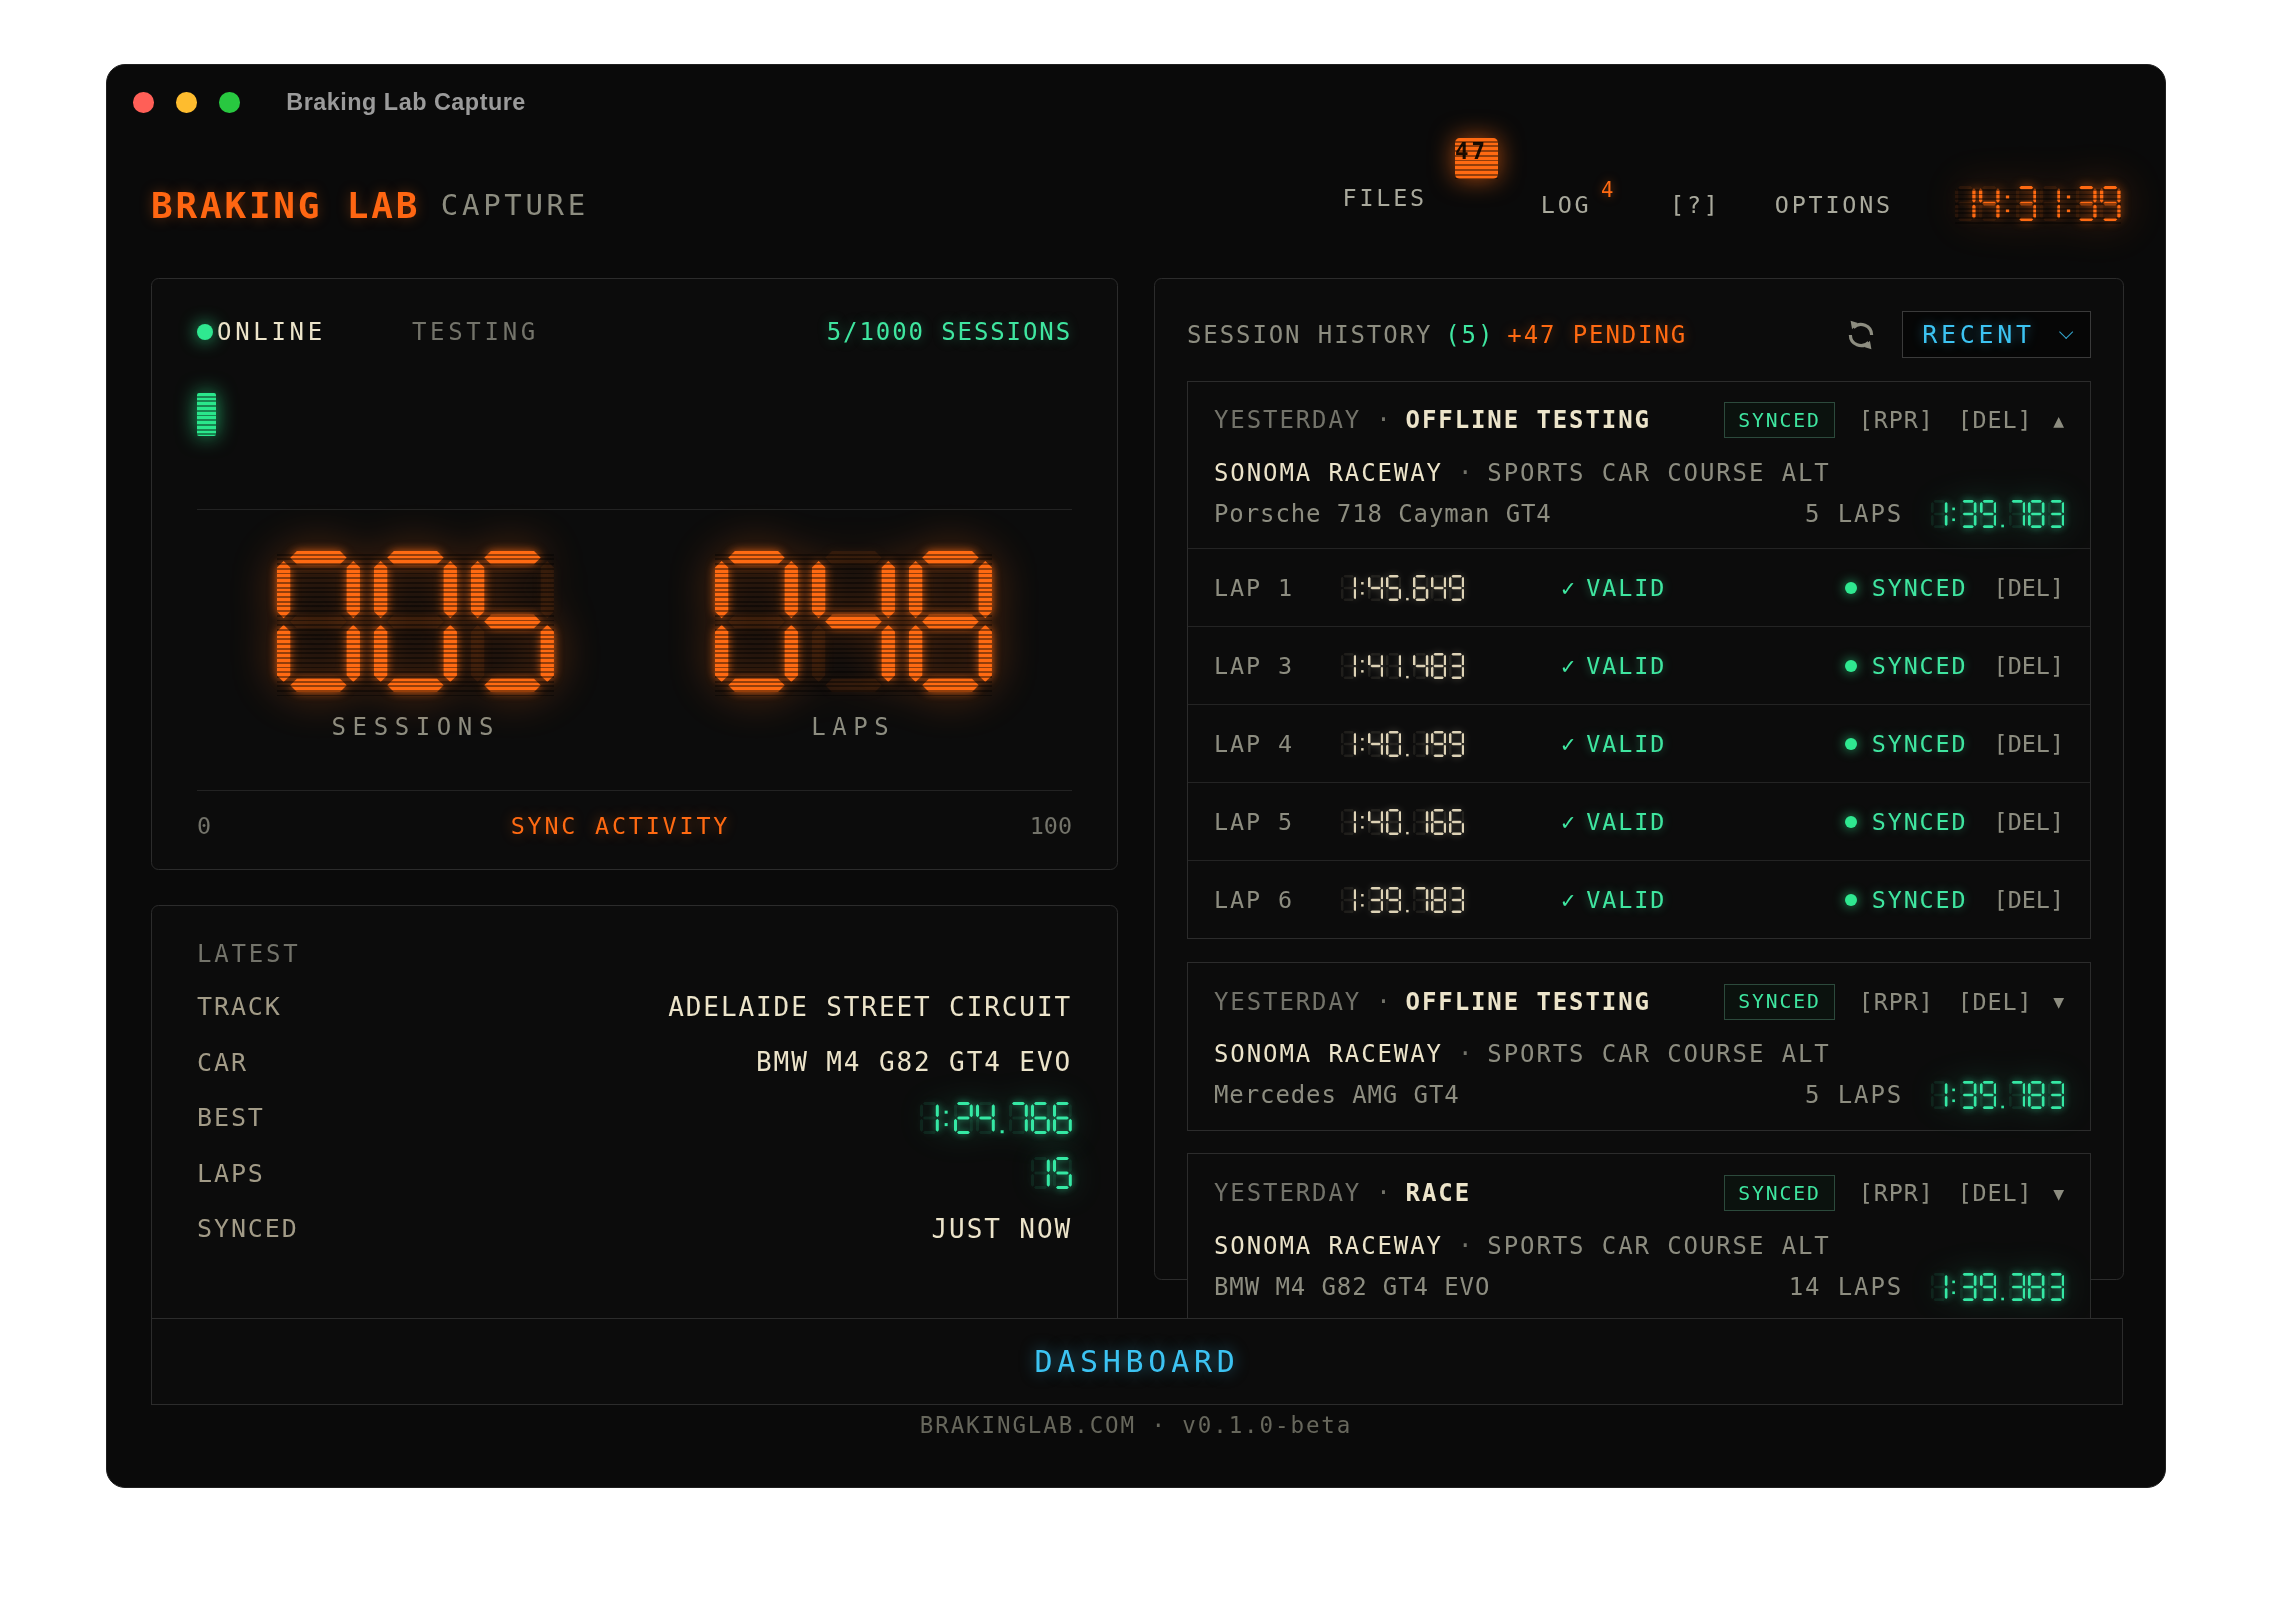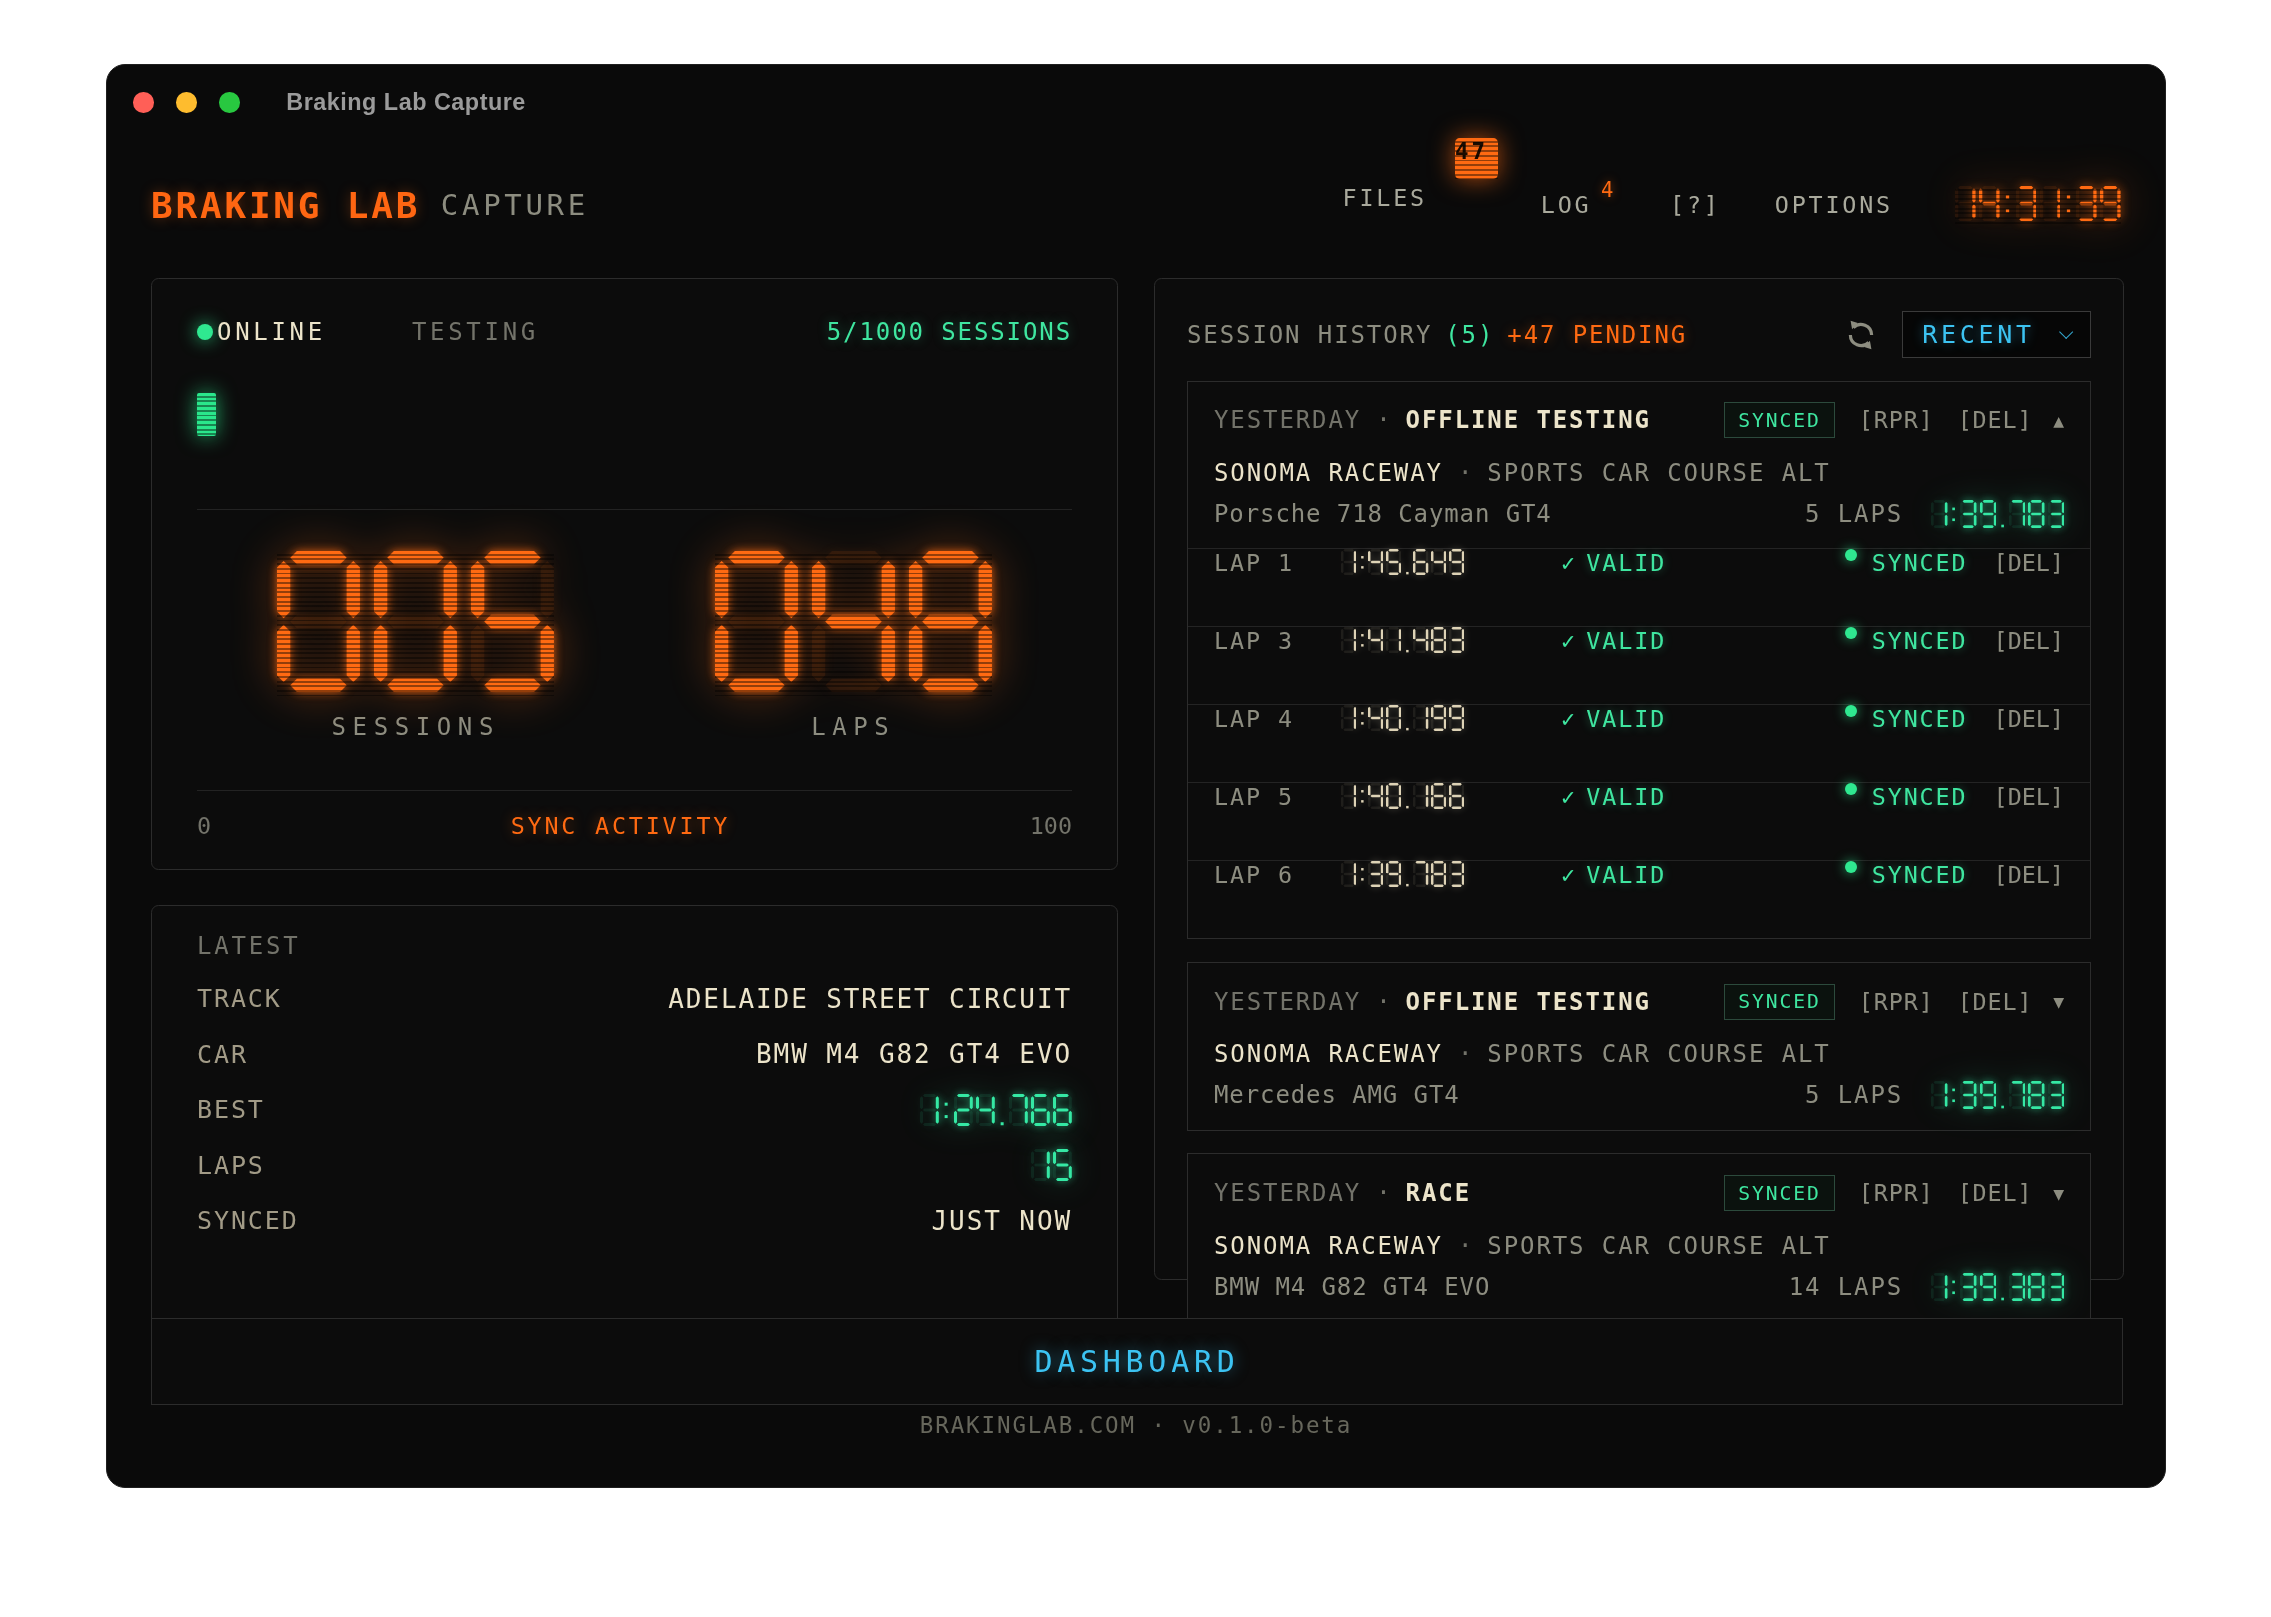--- a/index.html
+++ b/index.html
@@ -35,21 +35,21 @@
     display:flex; align-items:center; justify-content:center; border-radius:4.7px;
     box-shadow:0 0 24px rgba(255,106,18,.65); }
   .sup-log { color:#ff6a12; font-size:20.6px; position:relative; top:-16px; margin-left:9.4px;
     text-shadow:0 0 9.4px rgba(255,106,18,.5); }
   .clock-wrap { margin-left:62px; }
   .clock { font-size:35px; }
 
   
   .panel { position:absolute; background:#0c0c0c; border:0.9px solid #2c2c2c; border-radius:7.5px; }
   .panel-status { left:44px; top:213px; width:967px; height:592px; padding:39px 45px; }
-  .panel-latest { left:44px; top:840px; width:967px; height:430px; padding:26px 45px; }
+  .panel-latest { left:44px; top:840px; width:967px; height:430px; padding:34px 45px; }
   .panel-history { left:1047px; top:213px; width:970px; height:1002px; padding:32px; }
 
   
   .status-row { display:flex; align-items:center; font-size:24px; }
   .dot { width:16px; height:16px; border-radius:50%; background:#2fe890;
     box-shadow:0 0 17px rgba(47,232,144,.85); }
   .online { color:#ece4ca; letter-spacing:3.7px; margin-left:4px;text-align:center; }
   .sim { color:#73736a; letter-spacing:3.7px; margin-left:86px; }
   .quota { margin-left:auto; color:#3fe6a0; letter-spacing:1.9px;
     text-shadow:0 0 11.2px rgba(63,230,160,.35); }
@@ -96,21 +96,21 @@
   .ch-act { color:#8d8d80; margin-left:24px; font-size:23.4px; letter-spacing:0.9px; cursor:pointer; }
   .ch-caret { color:#8d8d80; margin-left:20.6px; font-size:18px; cursor:pointer; }
   .ch-row2 { margin-top:20.6px; display:flex; align-items:center; font-size:24px; }
   .ch-track { color:#ece4ca; letter-spacing:1.9px; }
   .ch-layout { color:#8d8d80; letter-spacing:1.9px; }
   .ch-row3 { margin-top:13px; display:flex; align-items:center; font-size:24px; }
   .ch-car { color:#8d8d80; letter-spacing:0.9px; }
   .ch-laps { margin-left:auto; color:#8d8d80; letter-spacing:1.9px; margin-right:28px; }
   .ch-best { font-size:28px; }
 
-  .lap-row { border-top:0.9px solid #242424; height:78px; display:flex; align-items:flex-start;
+  .lap-row { border-top:0.9px solid #242424; height:78px; display:flex; align-items:center;
     padding:0 26px; font-size:23.4px; }
   .lr-lap { color:#8d8d80; width:127px; letter-spacing:1.9px; }
   .lr-time { width:220px; font-size:26px; }
   .lr-check { color:#3fe6a0; margin-right:11.2px; }
   .lr-valid { color:#3fe6a0; letter-spacing:1.9px; text-shadow:0 0 9.4px rgba(63,230,160,.4); }
   .lr-dot { margin-left:auto; width:12px; height:12px; border-radius:50%; background:#2fe890;
     box-shadow:0 0 11.2px rgba(47,232,144,.75); }
   .lr-sync { color:#3fe6a0; margin-left:15px; letter-spacing:1.9px;
     text-shadow:0 0 9.4px rgba(63,230,160,.4); }
   .lr-del { color:#8d8d80; margin-left:26px; cursor:pointer; }

